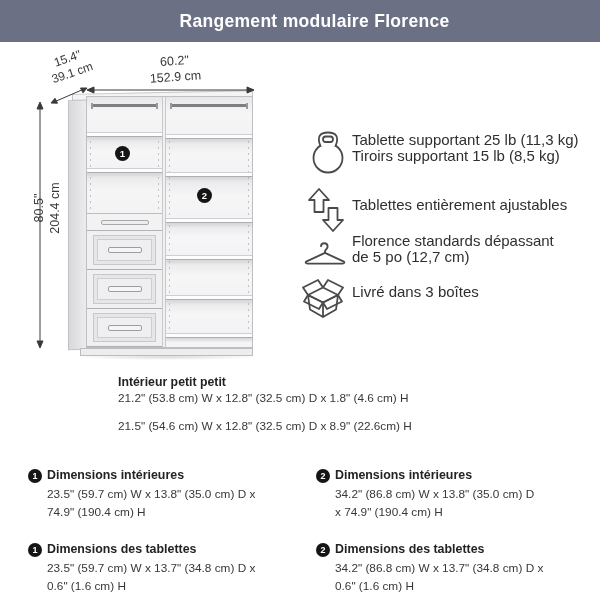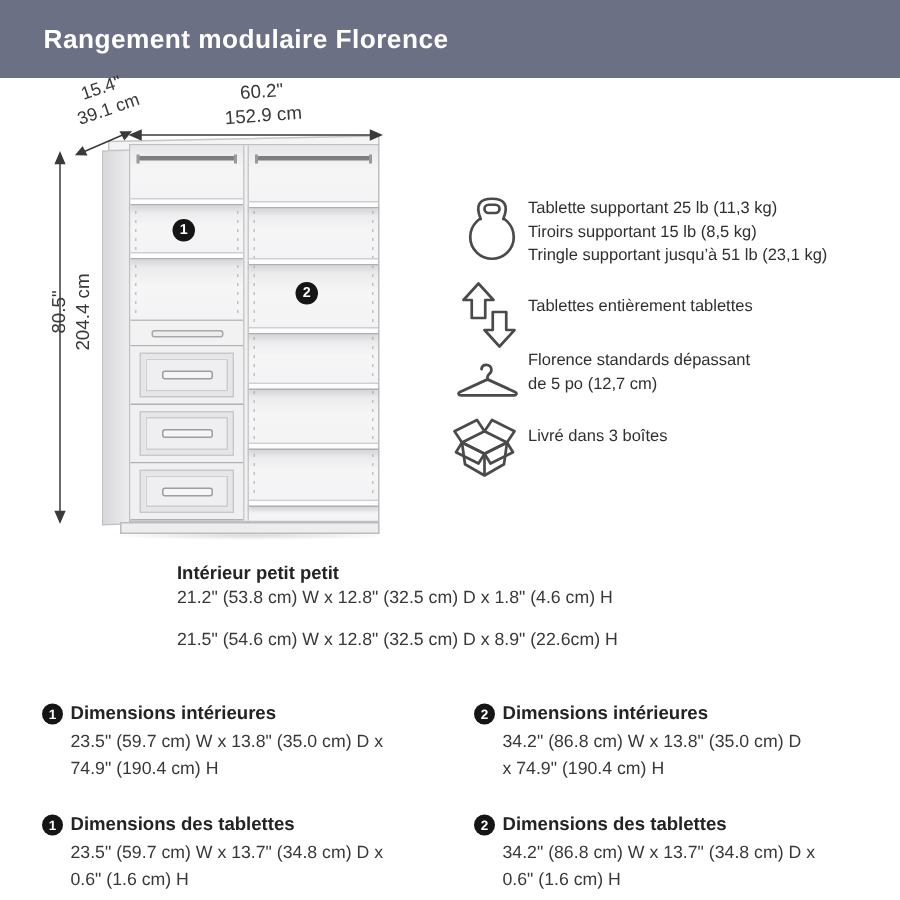--- a/index.html
+++ b/index.html
@@ -3,22 +3,22 @@
 <meta charset="utf-8">
 <style>
   html,body{margin:0;padding:0;}
   body{
     width:600px;height:600px;position:relative;overflow:hidden;
     background:#ffffff;font-family:"Liberation Sans",sans-serif;
     -webkit-font-smoothing:antialiased;
   }
   
   .hdr{
-    position:absolute;left:0;top:0;width:600px;height:52px;background:#6b7085;
-    display:flex;align-items:center;box-sizing:border-box;padding-left:29px;
+    position:absolute;left:0;top:0;width:600px;height:42px;background:#6b7085;
+    display:flex;align-items:center;box-sizing:border-box;padding-left:29px;justify-content:center;
   }
   .hdr .title{color:#ffffff;font-size:17.5px;font-weight:600;letter-spacing:.3px;}
 
   
   .side{
     position:absolute;left:68px;top:100px;width:18px;height:250px;
     background:linear-gradient(90deg,#d8d8da,#ececee);
     border:1px solid #c2c2c4;border-right:none;transform:skewY(-2deg);box-sizing:border-box;
   }
   .topface{
@@ -79,21 +79,21 @@
 
   
   .dimtxt{color:#38383a;text-align:center;position:absolute;}
   .dimDepth{left:28px;top:51px;width:84px;font-size:12px;line-height:15px;transform:rotate(-19deg);}
   .dimWidth{left:115px;top:53px;width:120px;font-size:12.5px;line-height:16px;transform:rotate(-4deg);}
   .dimHeight{left:-23px;top:192px;width:140px;font-size:12.5px;line-height:16px;transform:rotate(-90deg);}
   .arrows{position:absolute;left:0;top:0;pointer-events:none;}
 
   
   .ficon{position:absolute;}
-  .ftext{position:absolute;left:352px;font-size:11px;line-height:15.7px;color:#2f2f31;}
+  .ftext{position:absolute;left:352px;font-size:15px;line-height:15.7px;color:#2f2f31;}
   .fi1{left:308px;top:130px;} .ft1{top:132px;}
   .fi2{left:306px;top:186px;} .ft2{top:197px;}
   .fi3{left:303px;top:240px;} .ft3{top:233px;}
   .fi4{left:302px;top:274px;} .ft4{top:284px;}
 
   
   .specs{position:absolute;left:118px;top:375px;}
   .spec{margin-bottom:14px;}
   .spec .t{font-weight:bold;font-size:12.3px;color:#232325;margin-bottom:2px;}
   .spec .d{font-size:11.8px;color:#38383a;}
@@ -207,29 +207,28 @@
 
 <svg class="ficon fi1" width="40" height="46" viewBox="0 0 40 46">
   <circle class="stk" cx="20" cy="28" r="14.5"></circle>
   <path d="M12.5,16 C8.5,6.5 12,2.5 20,2.5 C28,2.5 31.5,6.5 27.5,16 Z" fill="#ffffff" stroke="none"></path>
   <path class="stk" d="M12.5,16 C8.5,6.5 12,2.5 20,2.5 C28,2.5 31.5,6.5 27.5,16"></path>
   <rect class="stk" x="15" y="6.5" width="10" height="5.5" rx="2.75" stroke-width="1.6"></rect>
 </svg>
 <div class="ftext ft1">
   <div>Tablette supportant 25 lb (11,3 kg)</div>
   <div>Tiroirs supportant 15 lb (8,5 kg)</div>
-  <div>Tringle supportant jusqu’à 51 lb (23,1 kg)</div>
 </div>
 
 <svg class="ficon fi2" width="40" height="48" viewBox="0 0 40 48">
   <path class="stk" d="M13,3 L23,14 L17.5,14 L17.5,26 L8.5,26 L8.5,14 L3,14 Z"></path>
   <path class="stk" d="M27,45 L17,34 L22.5,34 L22.5,22 L31.5,22 L31.5,34 L37,34 Z"></path>
 </svg>
 <div class="ftext ft2">
-  <div>Tablettes entièrement tablettes</div>
+  <div>Tablettes entièrement ajustables</div>
 </div>
 
 <svg class="ficon fi3" width="44" height="30" viewBox="0 0 42 28">
   <path class="stk" stroke-width="1.6" d="M21,12 L21,10.5 C21,8.8 23.5,8.3 23.5,6 C23.5,3.8 21.8,2.8 20.2,2.8 C18.6,2.8 17.3,3.8 17.2,5.5"></path>
   <path class="stk" stroke-width="1.6" d="M21,12 L38.5,20 C40,20.8 39.5,22.2 37.8,22.2 L4.2,22.2 C2.5,22.2 2,20.8 3.5,20 Z"></path>
 </svg>
 <div class="ftext ft3">
   <div>Florence standards dépassant</div>
   <div>de 5 po (12,7 cm)</div>
 </div>

